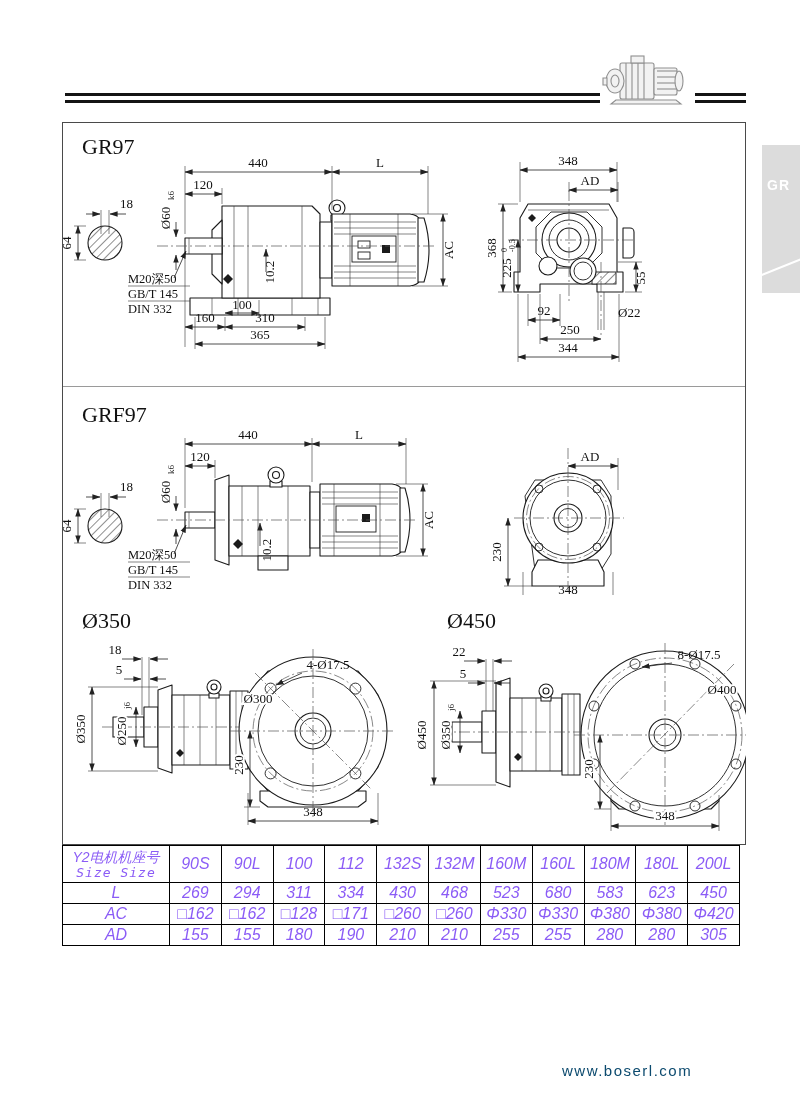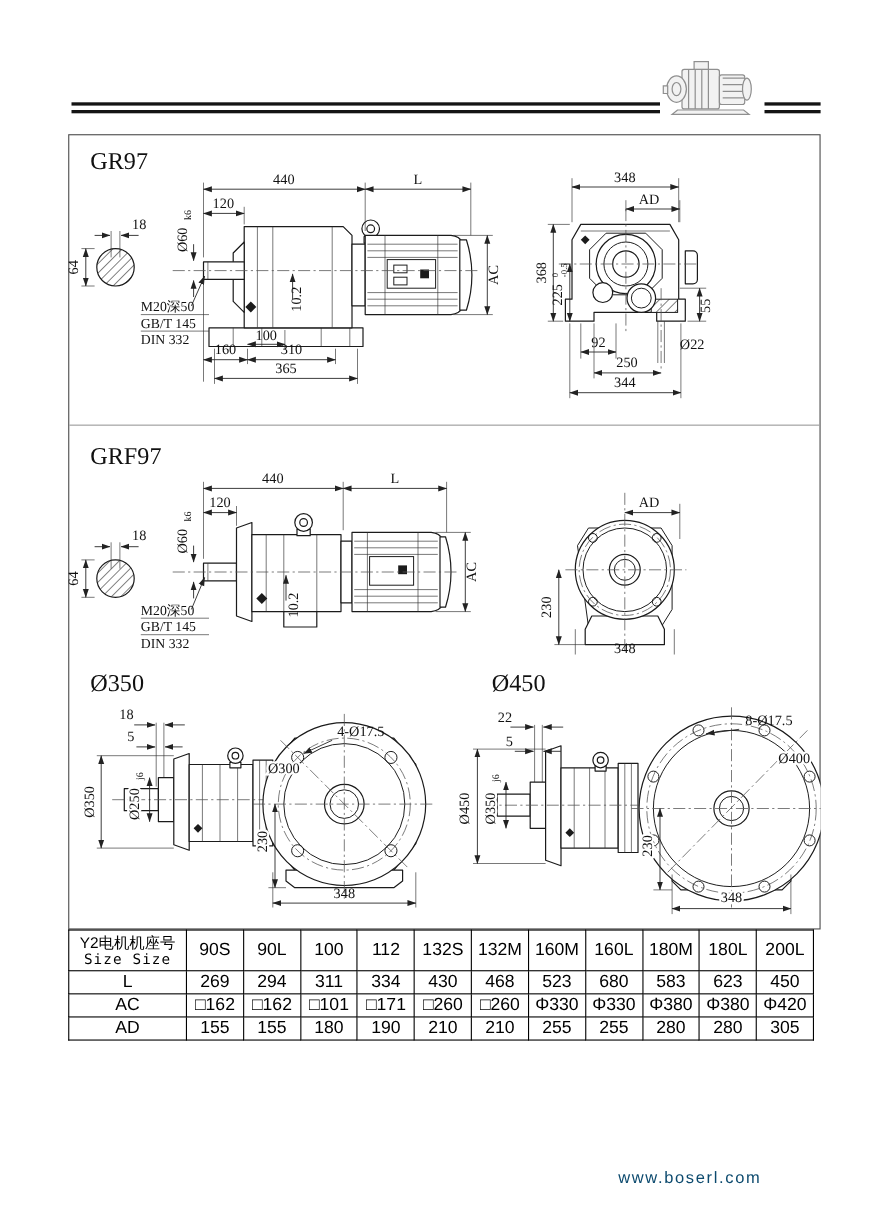--- a/index.html
+++ b/index.html
@@ -21,21 +21,21 @@
   .sub{font-size:9px;}
   .tol{font-size:8px;}
   .bg{paint-order:stroke;stroke:#ffffff;stroke-width:4px;}
   .ol{fill:#ffffff;stroke:#1b1b1b;stroke-width:1.1;stroke-linejoin:round;}
   .ol2{fill:none;stroke:#1b1b1b;stroke-width:0.9;}
   .thin{fill:none;stroke:#333;stroke-width:0.6;}
   .dim{fill:none;stroke:#222;stroke-width:0.8;}
   .cl{fill:none;stroke:#555;stroke-width:0.7;stroke-dasharray:11 3 2 3;}
   
   .mtable{position:absolute;left:62px;top:845px;width:678px;border-collapse:collapse;table-layout:fixed;
-          font-family:"Liberation Sans",sans-serif;color:#000000;}
+          font-family:"Liberation Sans",sans-serif;color:#8b5cf6;font-style:italic;}
   .mtable td{border:1.5px solid #000;text-align:center;vertical-align:middle;padding:0;
              font-size:16px;height:20px;white-space:nowrap;}
   .mtable tr:first-child td{height:36px;font-size:16px;}
   .mtable td:first-child{width:106px;}
   .mtable .cn{font-size:14px;line-height:16px;}
   .mtable .en{font-family:"DejaVu Sans Mono",monospace;font-size:13px;line-height:15px;letter-spacing:1px;}
   .footer{position:absolute;left:562px;top:1062px;font-family:Liberation Sans, sans-serif;
           font-size:15px;letter-spacing:1.5px;color:#0c4a6e;}
 </style>
 </head>
@@ -62,20 +62,24 @@
       <line x1="38" y1="13" x2="38" y2="49"></line>
         <line x1="44" y1="13" x2="44" y2="49"></line>
       <line x1="57" y1="21" x2="77" y2="21"></line>
         <line x1="57" y1="27" x2="77" y2="27"></line>
       <line x1="57" y1="33" x2="77" y2="33"></line>
         <line x1="57" y1="39" x2="77" y2="39"></line>
       <ellipse cx="79" cy="31" rx="4" ry="10"></ellipse>
     </g>
   </svg>
 
+  <div class="gr-tab">
+    <span>GR</span>
+    <div class="diag"></div>
+  </div>
 
   <div class="main-box">
     <div class="divider"></div>
   </div>
 
   <svg style="left:62px;top:122px;" width="684" height="264" viewBox="0 0 684 264">
     <defs>
       <marker id="arrA" viewBox="0 0 10 10" refX="9.5" refY="5" markerWidth="10" markerHeight="10" orient="auto-start-reverse">
         <path d="M0,1.6 L10,5 L0,8.4 z" fill="#222"></path>
       </marker>
@@ -514,21 +518,21 @@
           <td>523</td>
           <td>680</td>
           <td>583</td>
           <td>623</td>
           <td>450</td>
         </tr>
         <tr>
           <td>AC</td>
           <td>□162</td>
           <td>□162</td>
-          <td>□101</td>
+          <td>□128</td>
           <td>□171</td>
           <td>□260</td>
           <td>□260</td>
           <td>Φ330</td>
           <td>Φ330</td>
           <td>Φ380</td>
           <td>Φ380</td>
           <td>Φ420</td>
         </tr>
         <tr>

